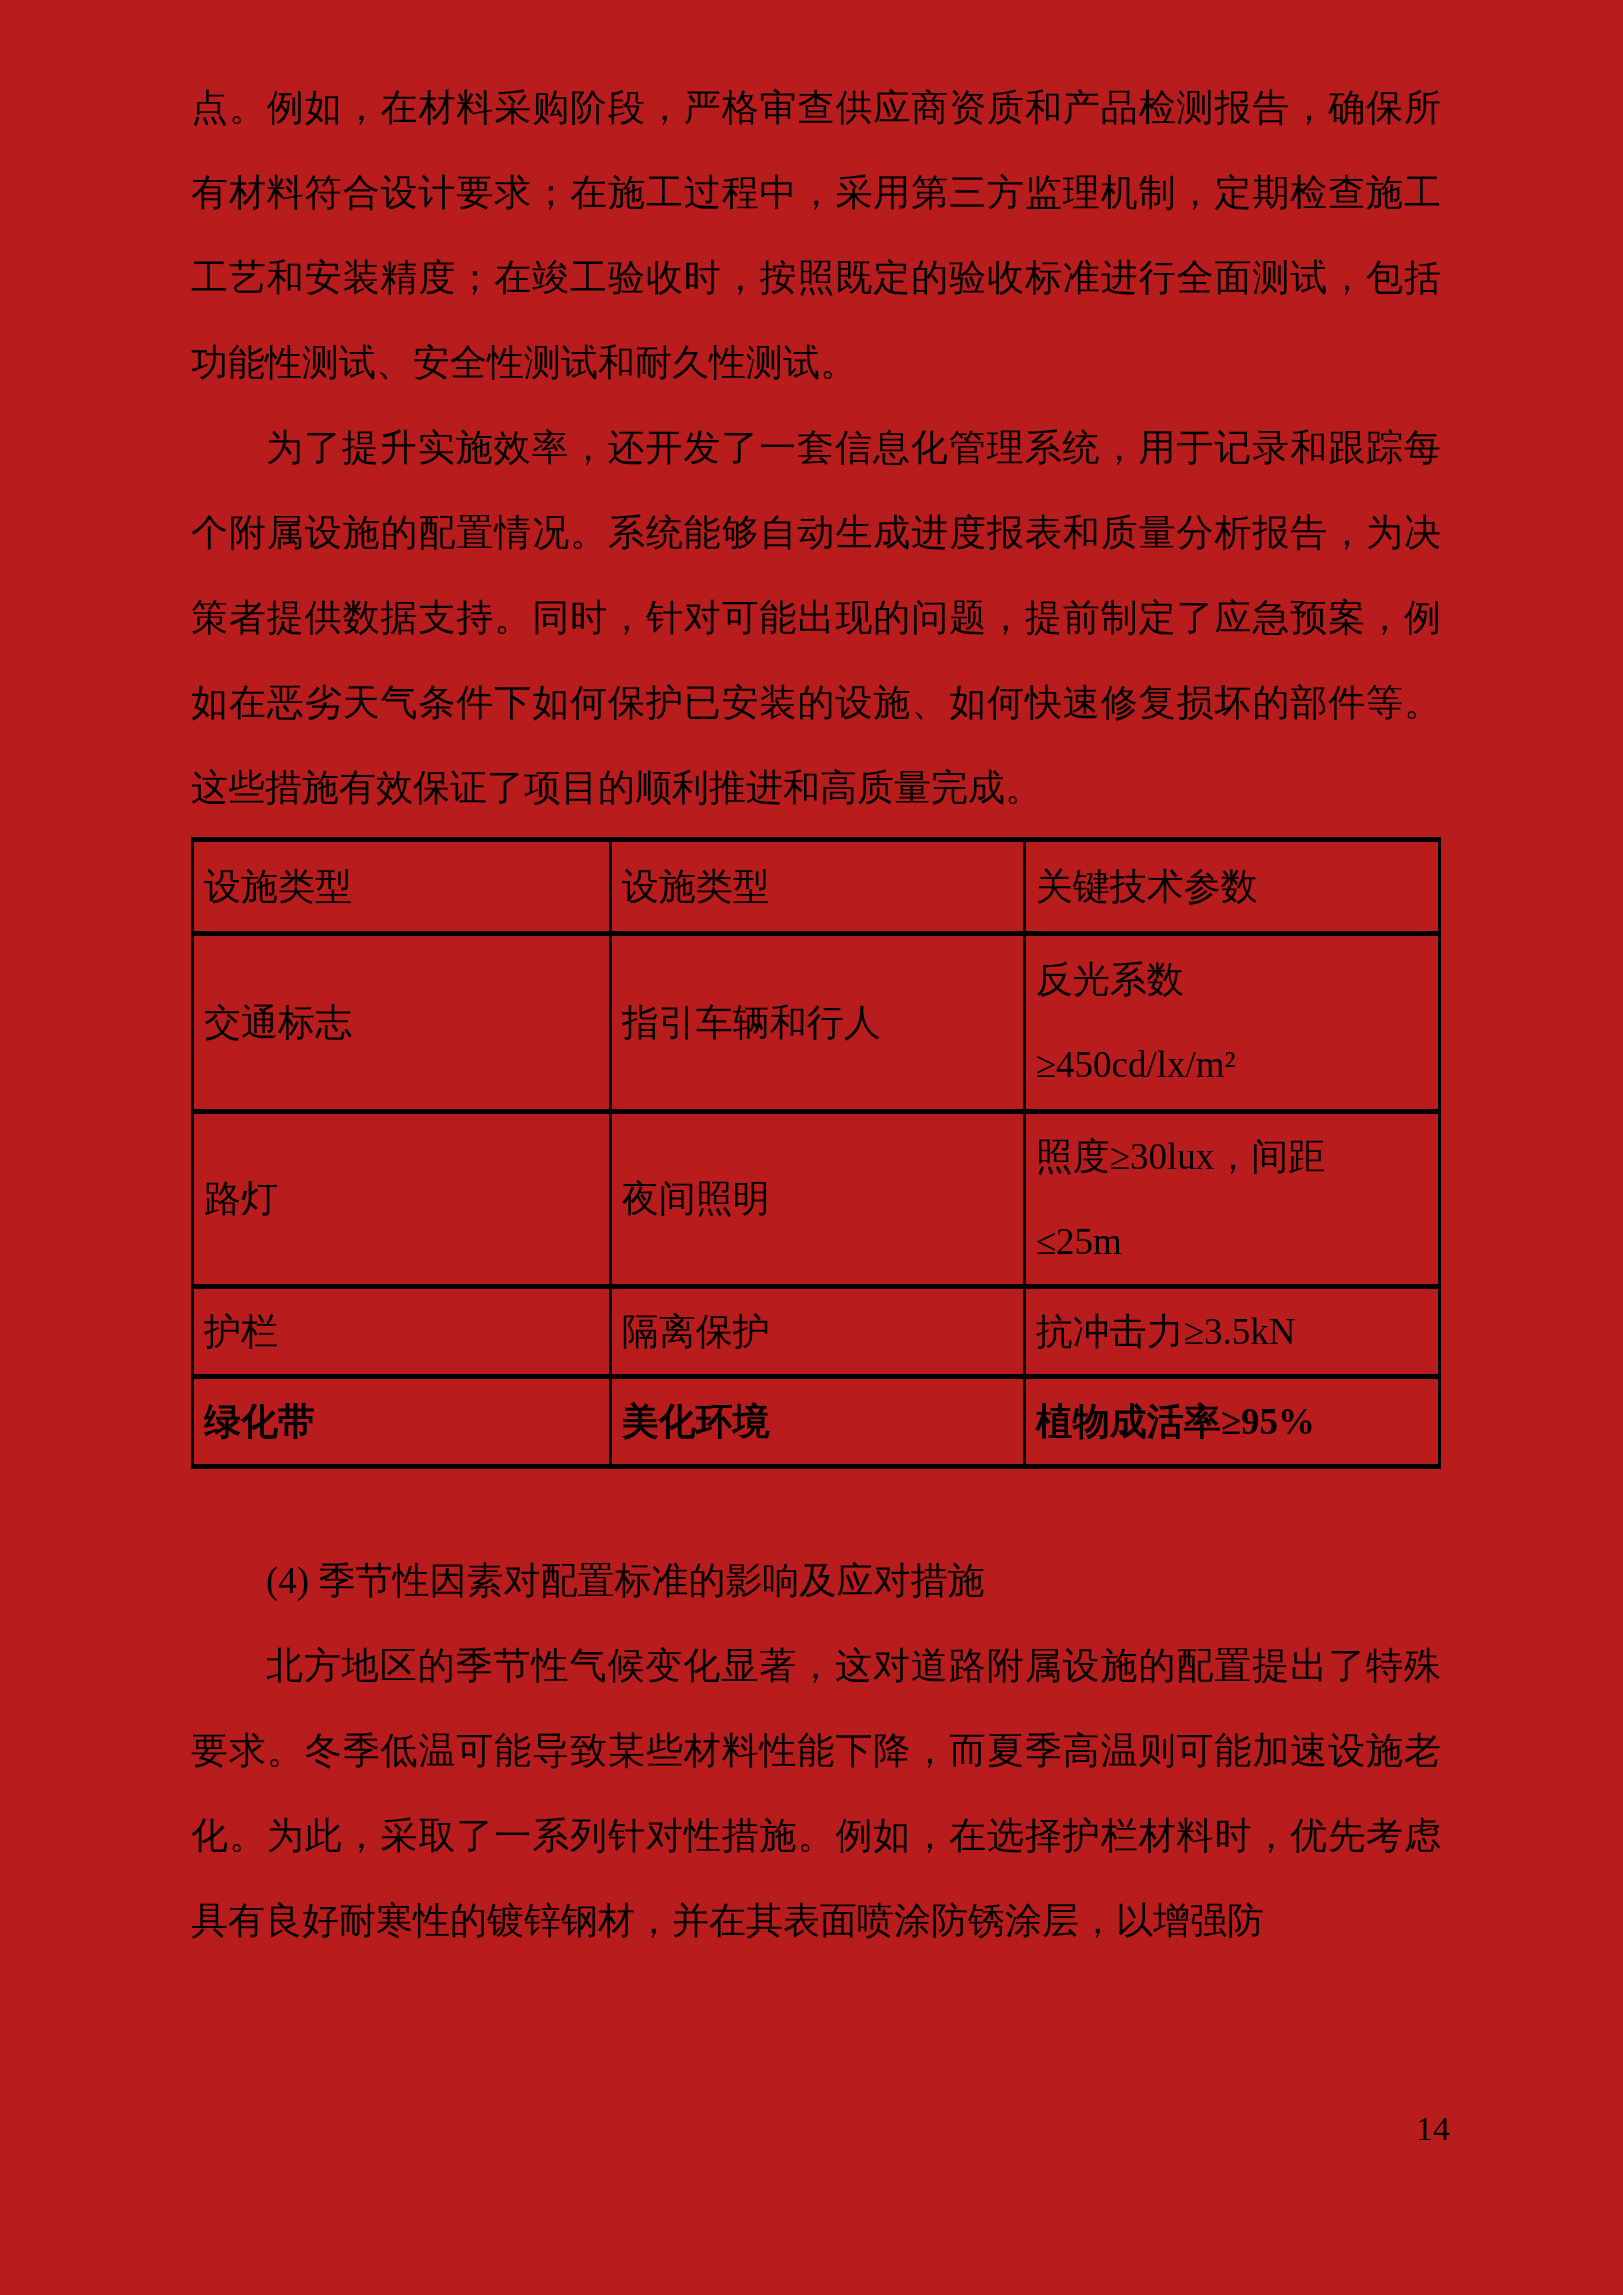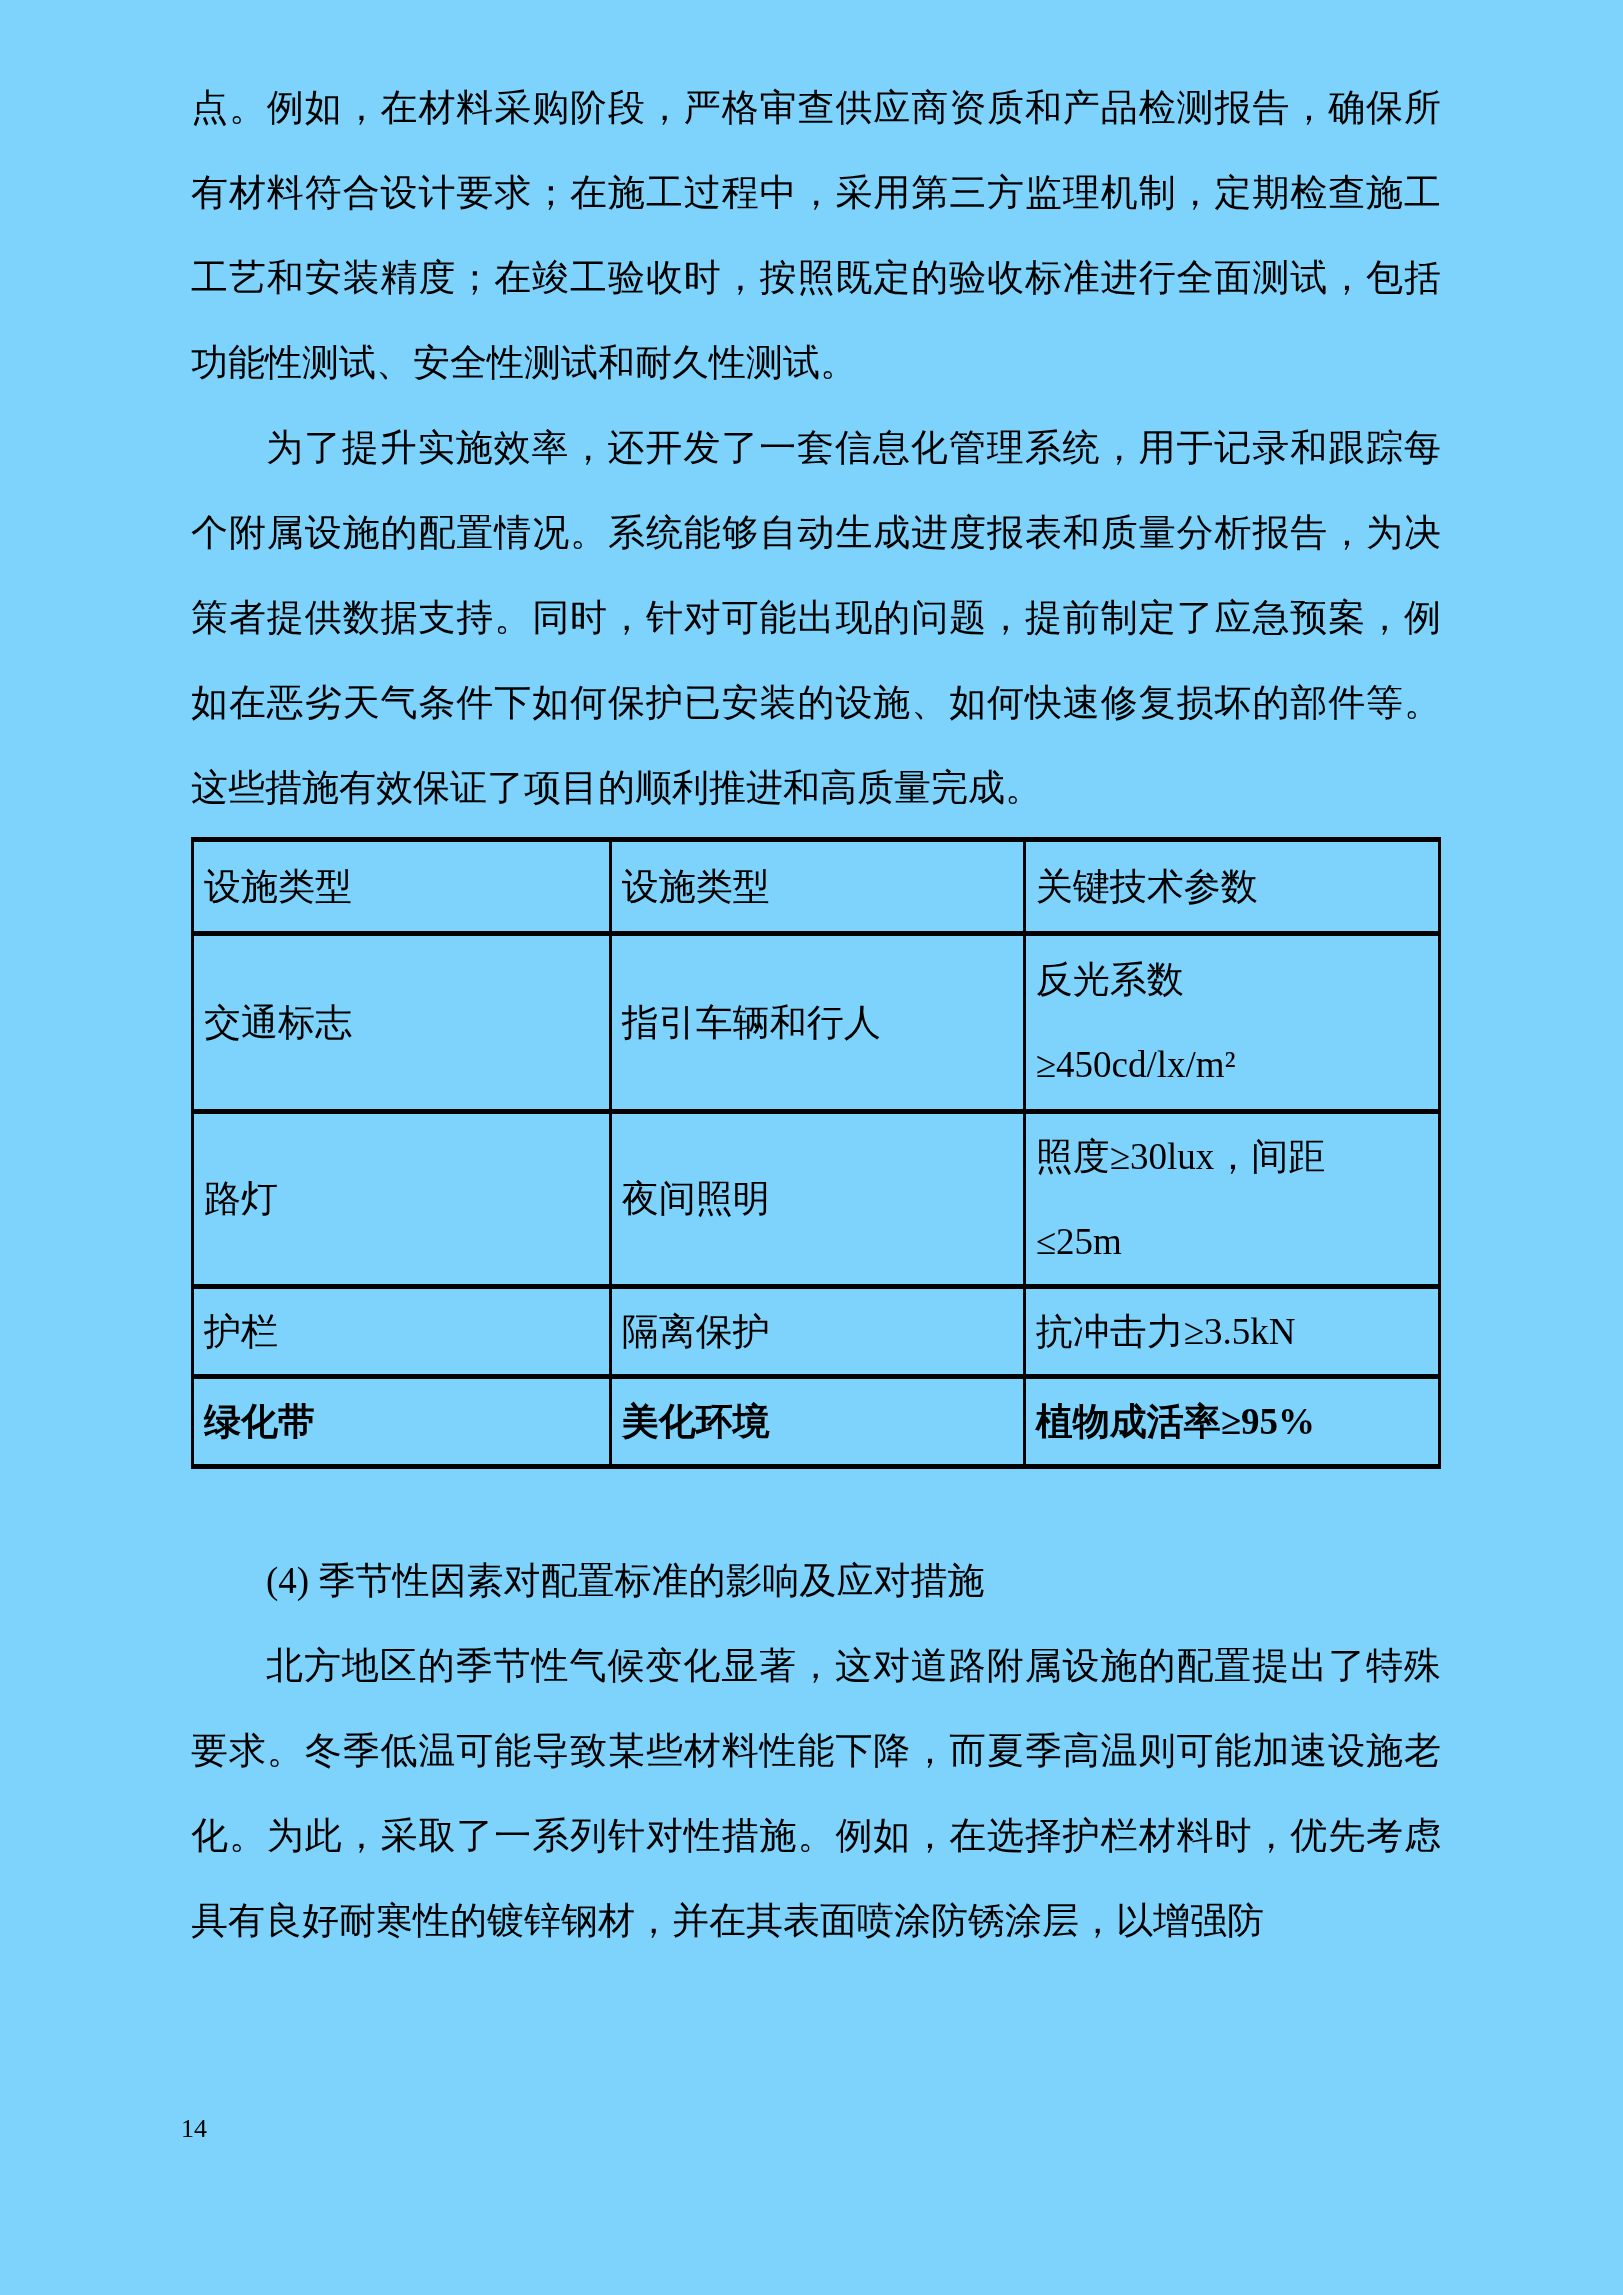--- a/index.html
+++ b/index.html
@@ -1,20 +1,20 @@
 <!DOCTYPE html>
 <html style="font-size:10.5px"><head>
 <meta charset="utf-8">
 <style>
   html, body { margin: 0; padding: 0; background: #808080; }
   .page {
     position: relative;
     width: 1623px;
     height: 2295px;
-    background: #7dd3fc;
+    background: #b91c1c;
     color: #000000;
     font-family: "Liberation Serif", "DejaVu Serif", serif;
     overflow: hidden;
   }
   .content {
     position: absolute;
     left: 191px;
     top: 65px;
     width: 1250px;
   }
@@ -44,24 +44,24 @@
   .row-header  { height: 94px; }
   .row-tall-a  { height: 178px; }
   .row-tall-b  { height: 168px; }
   .row-short-a { height: 88px; }
   .row-short-b { height: 89px; font-weight: bold; }
   .cell-line { line-height: 85px; }
   .section-heading { margin-top: 69px; }
   .page-number {
     position: absolute;
     top: 2110px;
-    left: 181px;
+    left: 200px;
     width: 1250px;
-    text-align: left;
-    font-size: 26px;
+    text-align: right;
+    font-size: 34px;
     line-height: 37px;
   }
 </style>
 </head>
 <body>
 
 <div class="page">
   <div class="content">
 
     <p class="para">点。例如，在材料采购阶段，严格审查供应商资质和产品检测报告，确保所有材料符合设计要求；在施工过程中，采用第三方监理机制，定期检查施工工艺和安装精度；在竣工验收时，按照既定的验收标准进行全面测试，包括功能性测试、安全性测试和耐久性测试。</p>

